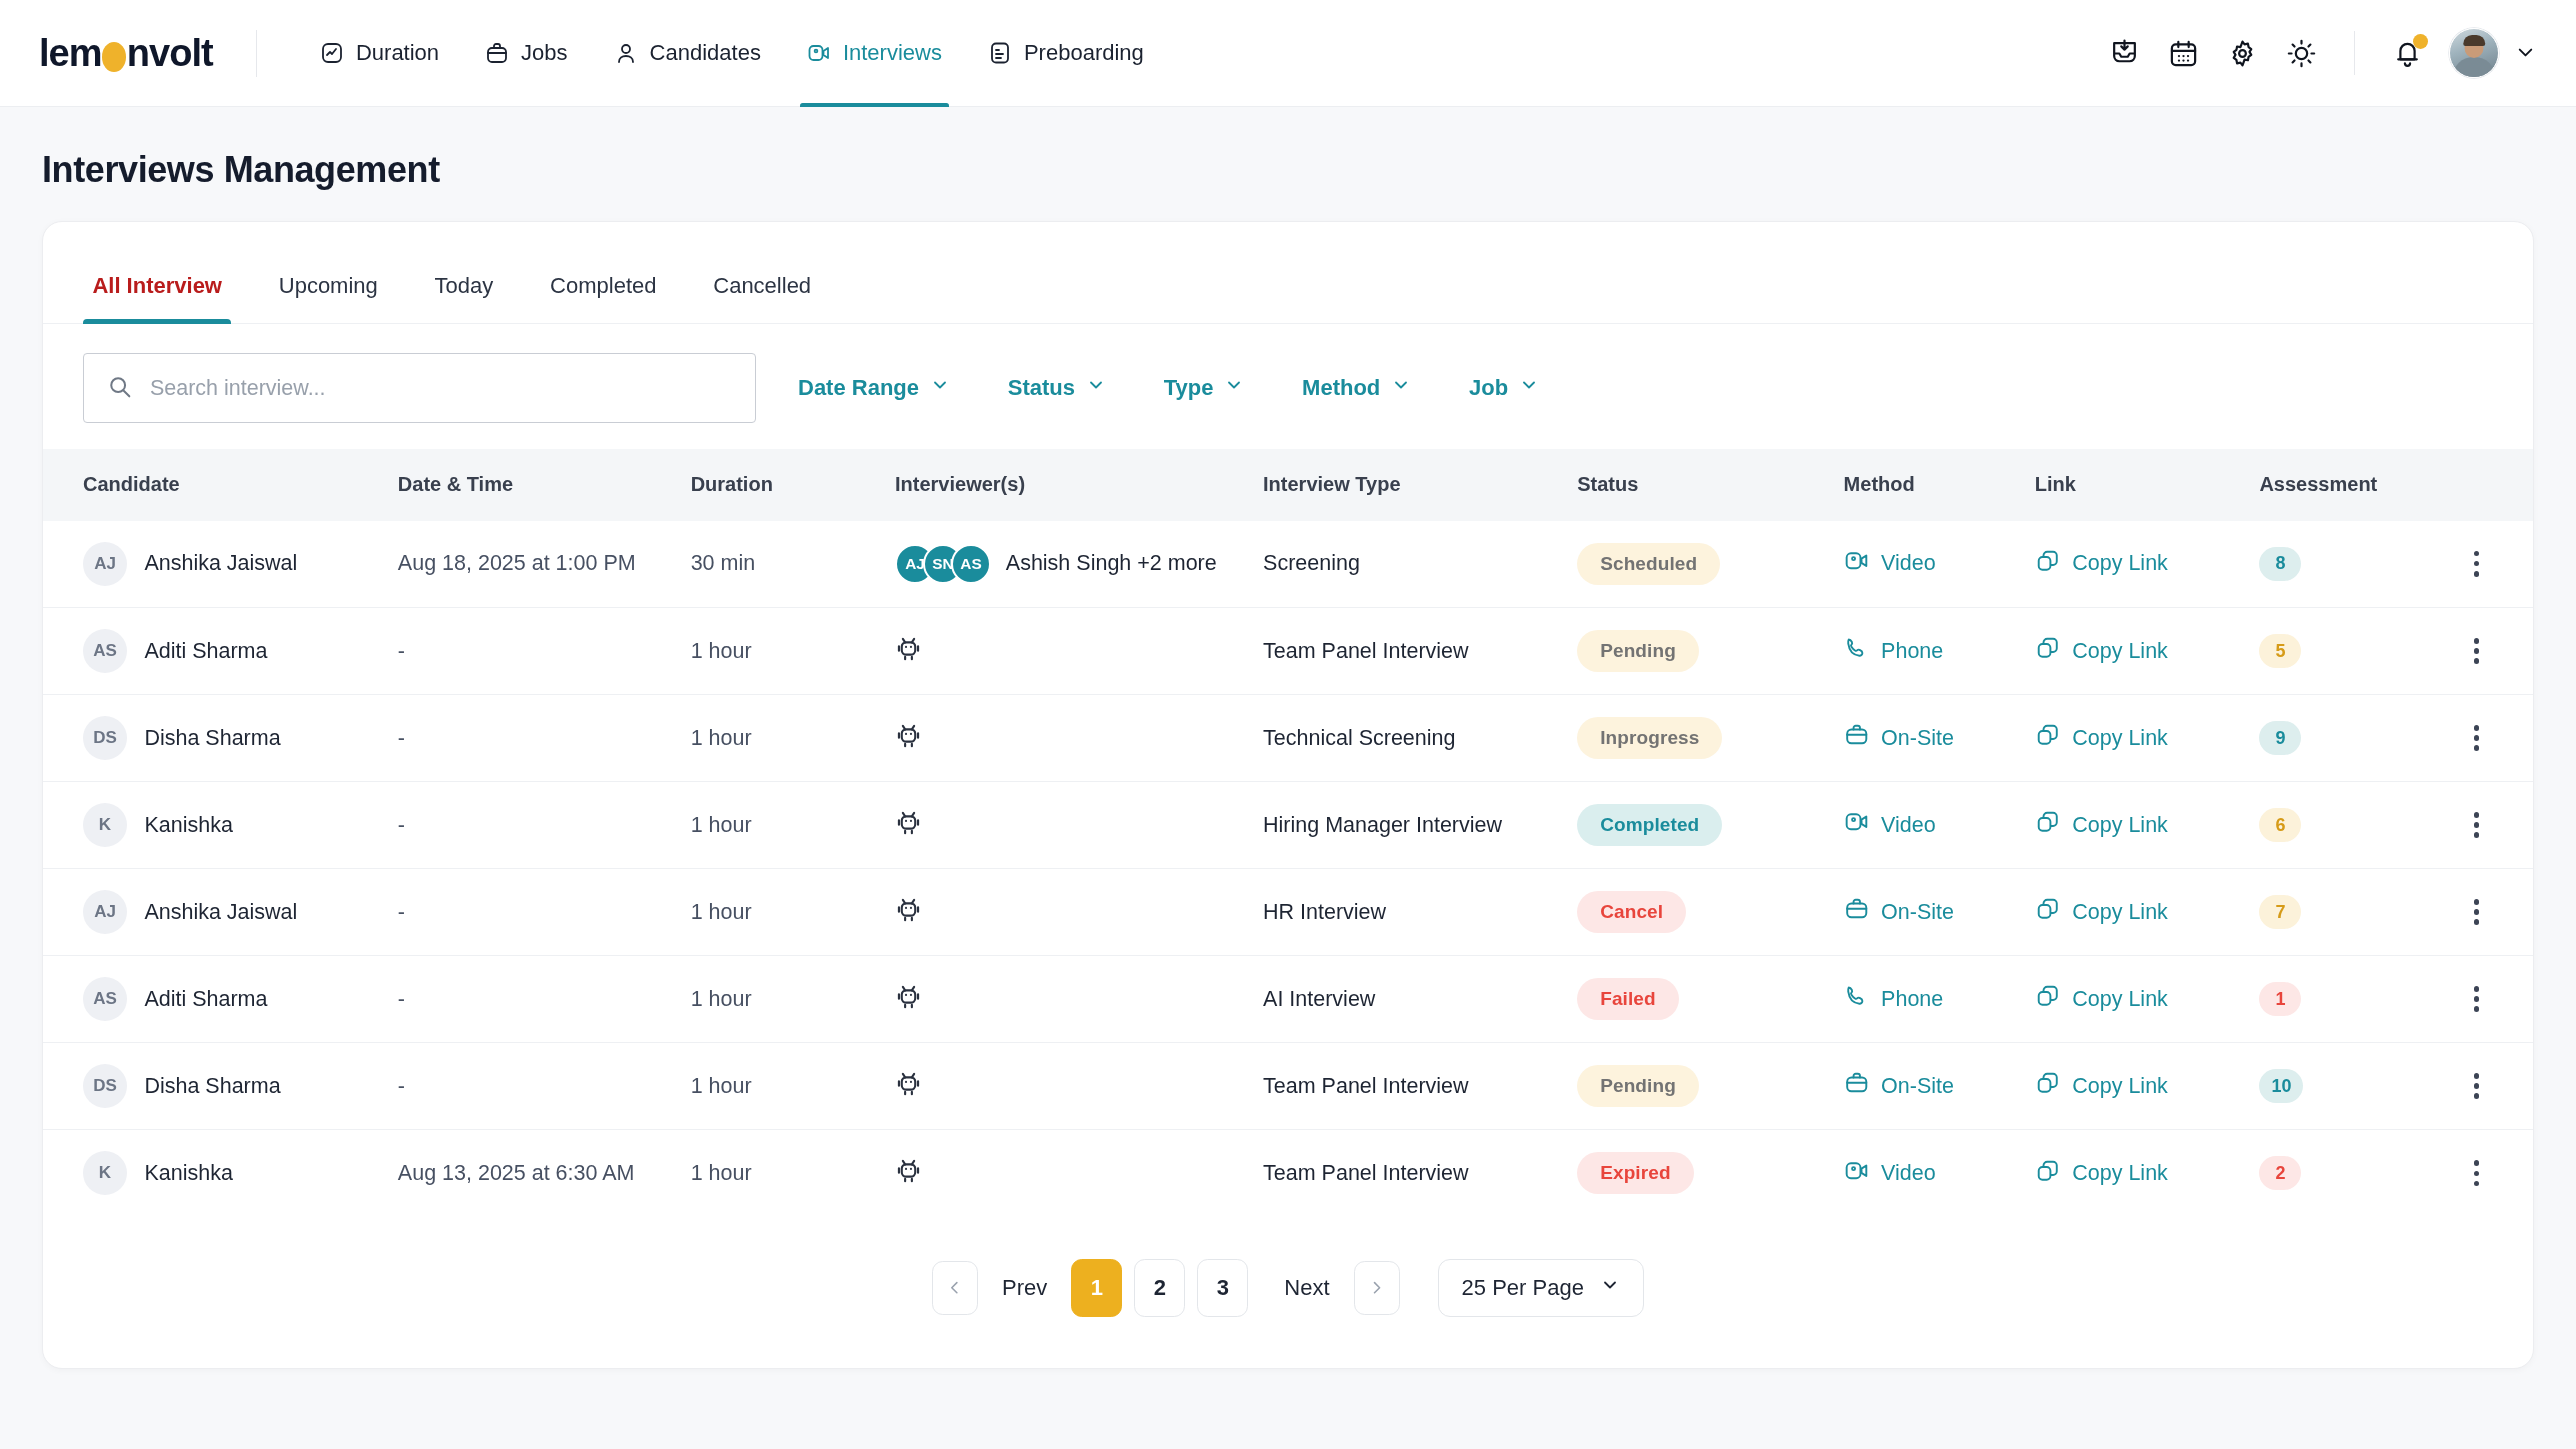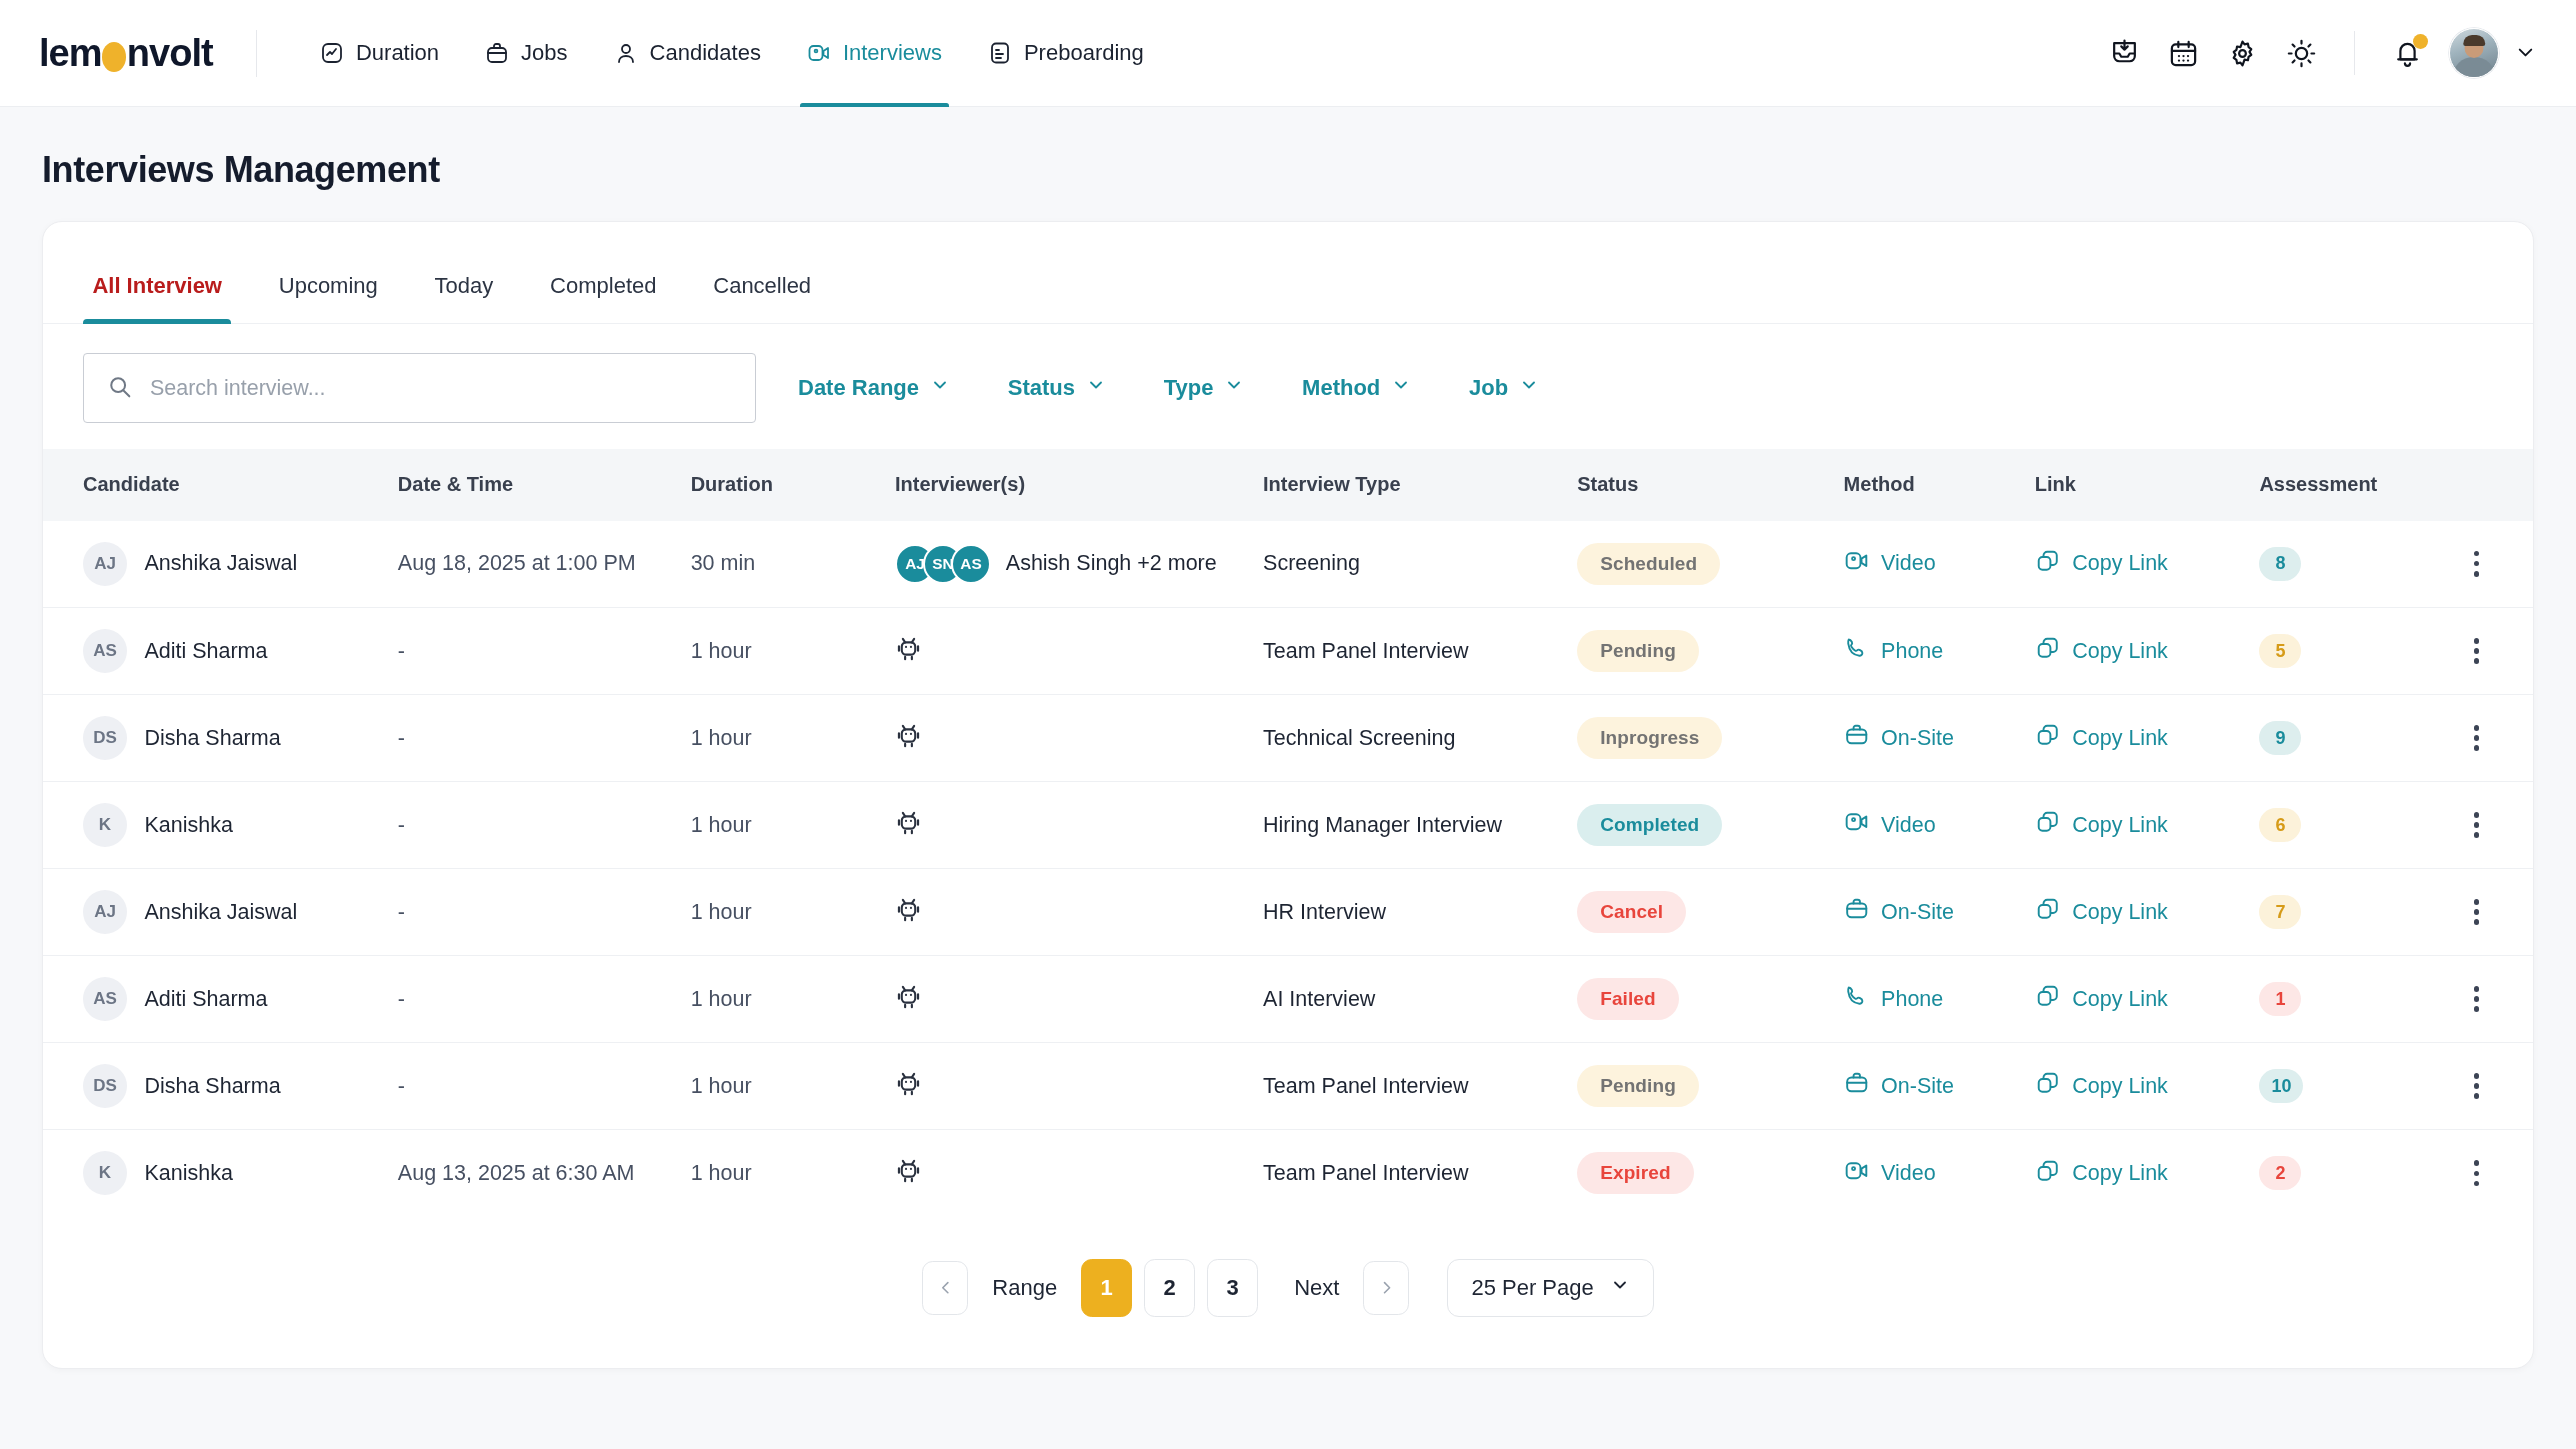--- a/index.html
+++ b/index.html
@@ -734,21 +734,21 @@
         </tr>
       </tbody>
   </table>
 
   <div class="pagination">
     <div class="pg-arrow">
       <svg width="17.4" height="17.4" viewBox="0 0 24 24" fill="none" stroke="#9aa2ae" stroke-width="2.2">
           <path d="M15 5l-7 7 7 7" stroke-linecap="round" stroke-linejoin="round"></path>
         </svg>
     </div>
-    <div class="pg-text">Range</div>
+    <div class="pg-text">Prev</div>
     <div class="pg-num active">1</div>
     <div class="pg-num">2</div>
     <div class="pg-num">3</div>
     <div class="pg-text">Next</div>
     <div class="pg-arrow">
       <svg width="17.4" height="17.4" viewBox="0 0 24 24" fill="none" stroke="#9aa2ae" stroke-width="2.2">
           <path d="M9 5l7 7-7 7" stroke-linecap="round" stroke-linejoin="round"></path>
         </svg>
     </div>
     <div class="per-page">

